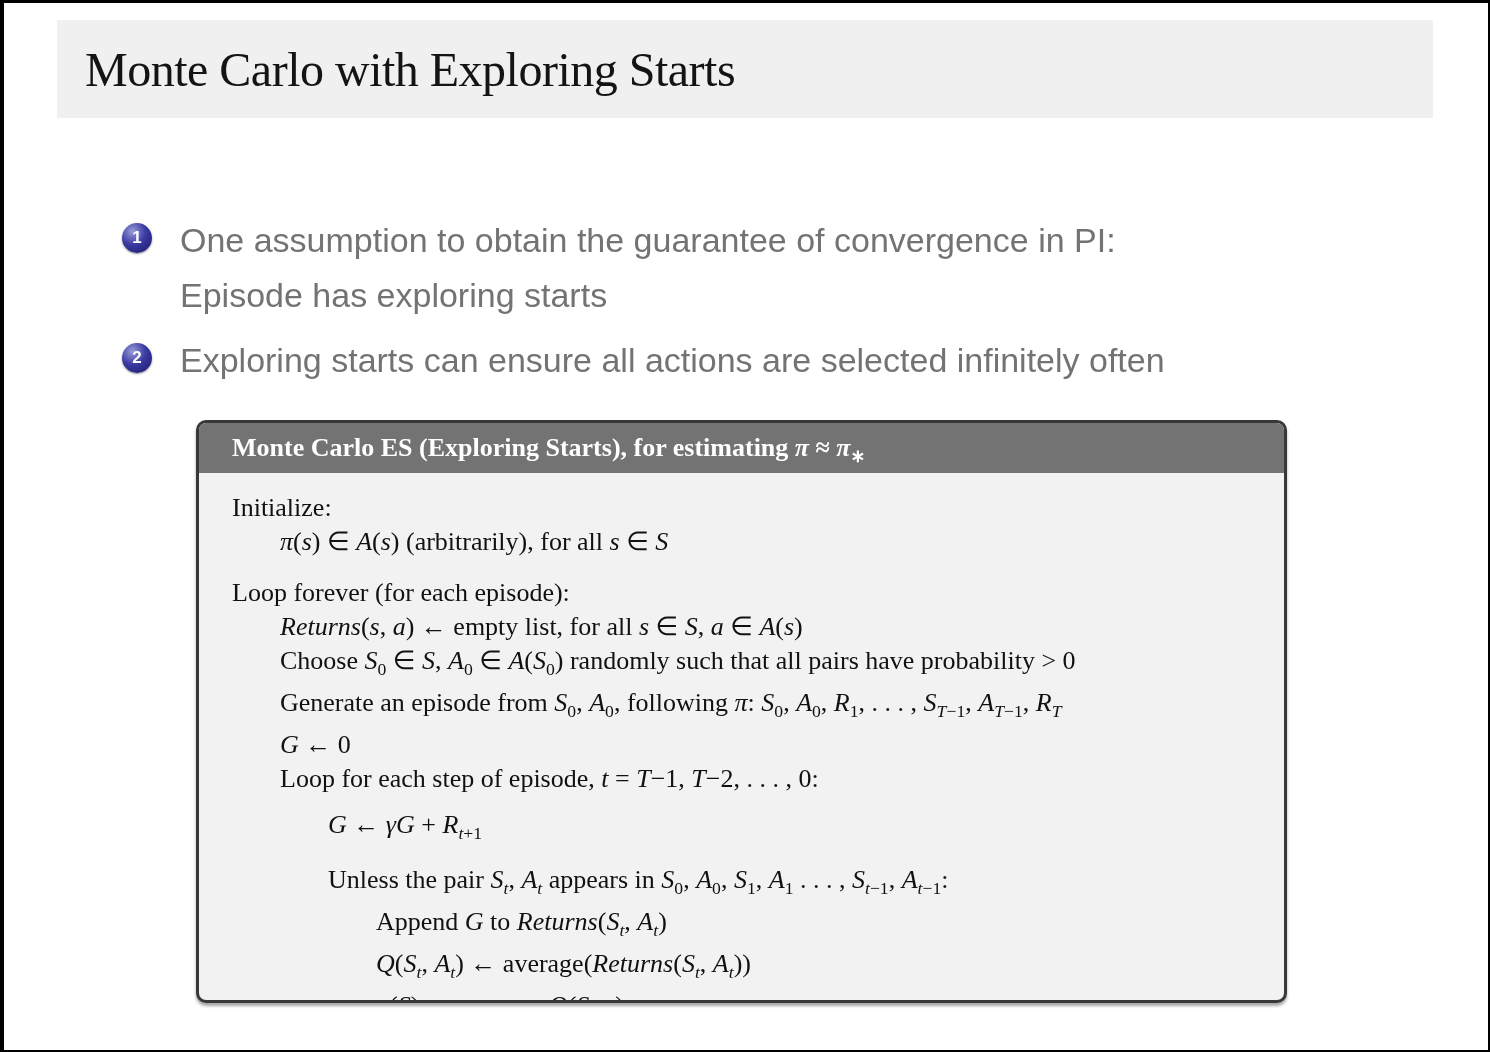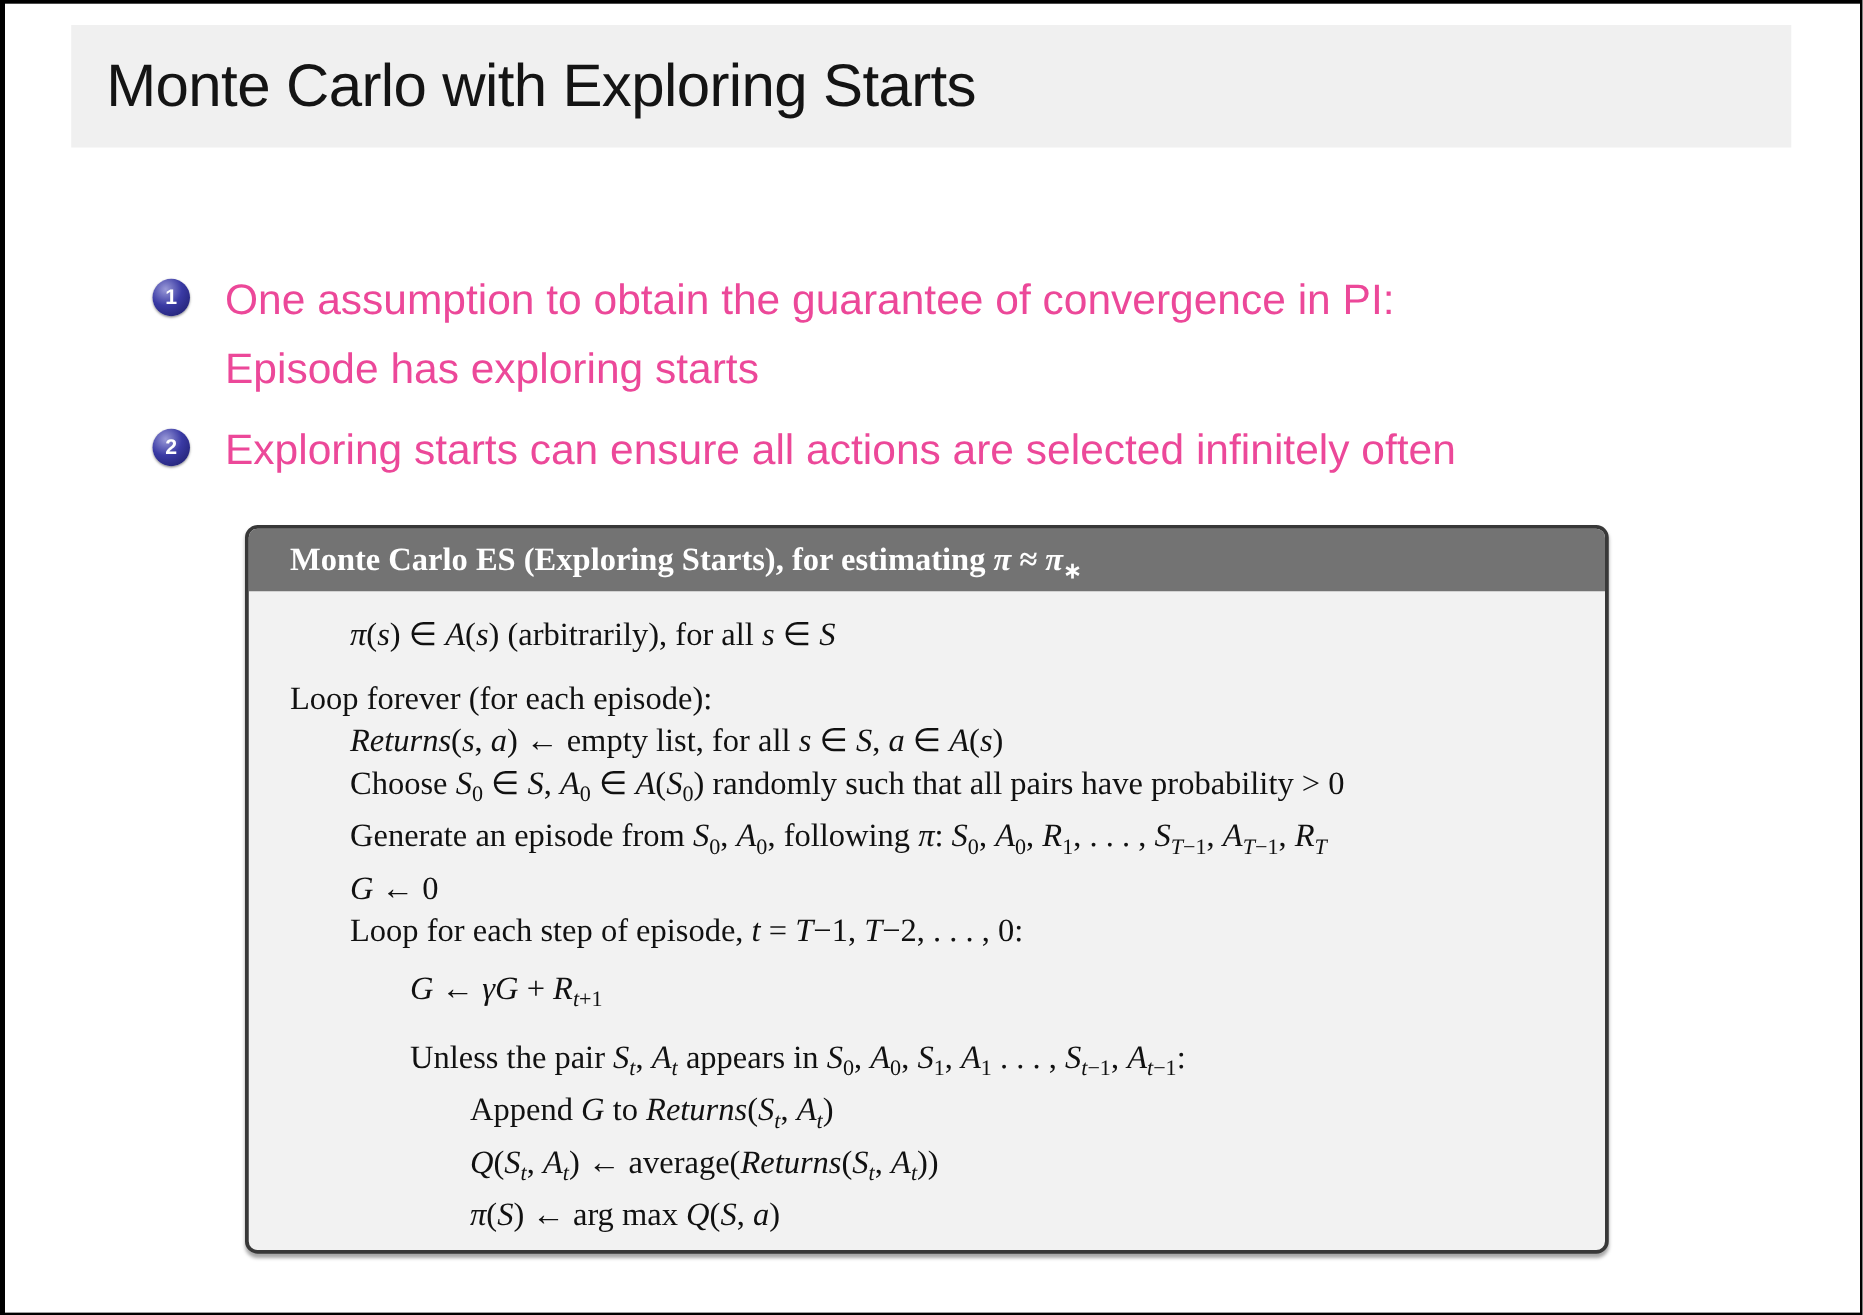--- a/index.html
+++ b/index.html
@@ -22,36 +22,37 @@
     width: 1376px; height: 98px;
     background: #f0f0f0;
     display: flex; align-items: center;
   }
   .title-bar .title-text {
     padding-left: 28px;
     font-size: 48px;
     font-weight: 400;
     letter-spacing: -0.5px;
     color: #141414;
+    font-family: Liberation Serif, serif;
   }
 
   
   .bullet-list { position: absolute; left: 118px; top: 210px; width: 1300px; }
   .bullet-item { display: flex; align-items: flex-start; margin-bottom: 10px; }
   .ball {
     flex: 0 0 auto;
     width: 30px; height: 30px; border-radius: 50%;
     margin-top: 10px; margin-right: 28px;
     background: radial-gradient(circle at 35% 28%, #9a9ad8 0%, #3a3aa4 45%, #191964 100%);
     box-shadow: 0 1px 2px rgba(0,0,0,0.45);
     color: #fff; font-size: 17px; font-weight: bold;
     display: flex; align-items: center; justify-content: center;
   }
   .bullet-text {
-    font-size: 34px; line-height: 55px; color: #ec4899;
+    font-size: 34px; line-height: 55px; color: #737373;
     white-space: pre-line;
   }
 
   
   .algo-box {
     position: absolute; left: 192px; top: 417px;
     width: 1091px; height: 583px;
     box-sizing: border-box;
     background: #f2f2f2;
     border: 3px solid #383838;
@@ -97,20 +98,21 @@
       <span class="ball">2</span>
       <div class="bullet-text">Exploring starts can ensure all actions are selected infinitely often</div>
     </div>
   </div>
 
   <div class="algo-box">
     <div class="algo-header">
       <span>Monte Carlo ES (Exploring Starts), for estimating <i>π</i> ≈ <i>π</i><sub>∗</sub></span>
     </div>
     <div class="algo-body">
+      <div class="algo-line ind0">Initialize:</div>
       <div class="algo-line ind1"><i>π</i>(<i>s</i>) ∈ <i>A</i>(<i>s</i>) (arbitrarily), for all <i>s</i> ∈ <i>S</i></div>
       <div class="algo-line ind0 gap">Loop forever (for each episode):</div>
       <div class="algo-line ind1"><i>Returns</i>(<i>s</i>, <i>a</i>) ← empty list, for all <i>s</i> ∈ <i>S</i>, <i>a</i> ∈ <i>A</i>(<i>s</i>)</div>
       <div class="algo-line ind1">Choose <i>S</i><sub>0</sub> ∈ <i>S</i>, <i>A</i><sub>0</sub> ∈ <i>A</i>(<i>S</i><sub>0</sub>) randomly such that all pairs have probability &gt; 0</div>
       <div class="algo-line ind1">Generate an episode from <i>S</i><sub>0</sub>, <i>A</i><sub>0</sub>, following <i>π</i>: <i>S</i><sub>0</sub>, <i>A</i><sub>0</sub>, <i>R</i><sub>1</sub>, . . . , <i>S</i><sub><i>T</i>−1</sub>, <i>A</i><sub><i>T</i>−1</sub>, <i>R</i><sub><i>T</i></sub></div>
       <div class="algo-line ind1"><i>G</i> ← 0</div>
       <div class="algo-line ind1">Loop for each step of episode, <i>t</i> = <i>T</i>−1, <i>T</i>−2, . . . , 0:</div>
       <div class="algo-line ind2"><i>G</i> ← <i>γG</i> + <i>R</i><sub><i>t</i>+1</sub></div>
       <div class="algo-line ind2">Unless the pair <i>S</i><sub><i>t</i></sub>, <i>A</i><sub><i>t</i></sub> appears in <i>S</i><sub>0</sub>, <i>A</i><sub>0</sub>, <i>S</i><sub>1</sub>, <i>A</i><sub>1</sub> . . . , <i>S</i><sub><i>t</i>−1</sub>, <i>A</i><sub><i>t</i>−1</sub>:</div>
       <div class="algo-line ind3">Append <i>G</i> to <i>Returns</i>(<i>S</i><sub><i>t</i></sub>, <i>A</i><sub><i>t</i></sub>)</div>

